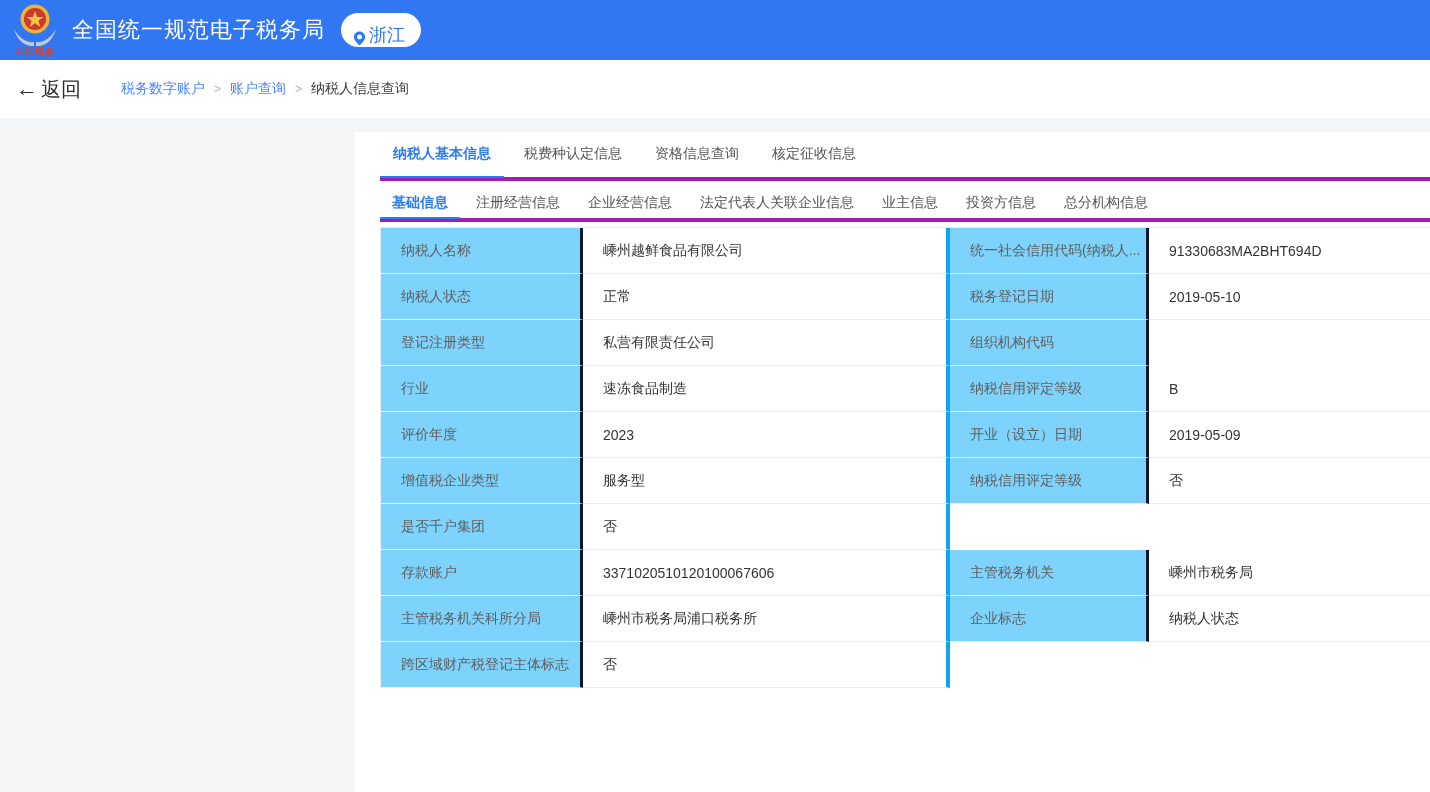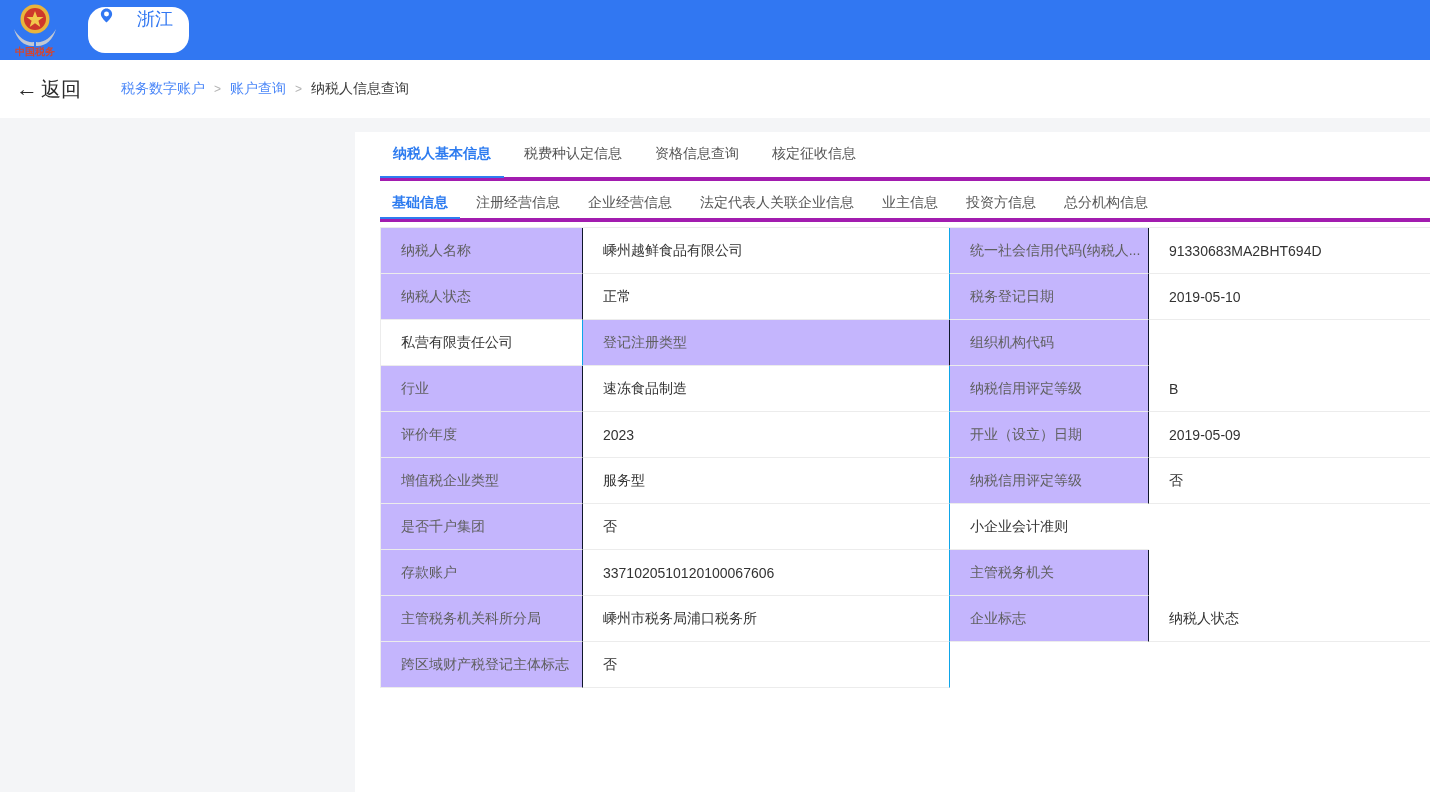--- a/index.html
+++ b/index.html
@@ -21,27 +21,27 @@
   .logo { width: 46px; height: 54px; margin-right: 14px; flex: 0 0 auto; }
   .app-title {
     color: #ffffff;
     font-size: 22px;
     font-weight: 500;
     letter-spacing: 1px;
     white-space: nowrap;
   }
   .region-badge {
     margin-left: 16px;
-    height: 46px;
+    height: 34px;
     background: #ffffff;
     border-radius: 17px;
     display: flex;
-    align-items: flex-start;
+    align-items: flex-end;
     padding: 0 16px 0 10px;
-    gap: 22px;
+    gap: 1px;
     cursor: pointer;
   }
   .region-badge .pin { width: 17px; height: 17px; display: block; }
   .region-name { color: #3177f2; font-size: 18px; }
 
   
   .crumb-bar {
     height: 58px;
     background: #ffffff;
     display: flex;
@@ -122,45 +122,46 @@
     height: 46px;
     display: flex;
     align-items: center;
     padding: 0 14px 0 20px;
     font-size: 14px;
     border-bottom: 1px solid #ececec;
     overflow: hidden;
     white-space: nowrap;
   }
   .cell.label {
-    background: #c4b5fd;
+    background: #7dd3fc;
     color: #5f5f5f;
-    border-right: 1px solid #0f172a;
+    border-right: 3px solid #0f172a;
   }
   .cell.label.rl { padding-right: 22px; }
   .cell.value { color: #333333; }
-  .cell.value.lv { border-right: 1px solid #0ea5e9; }
+  .cell.value.lv { border-right: 4px solid #0ea5e9; }
   .trow.no-right .rl,
   .trow.no-right .rv {
     background: transparent;
     border: none;
   }
 </style>
 </head>
 <body>
 
 <div class="app-header">
   <svg class="logo" viewBox="0 0 46 54">
     <circle cx="23" cy="16" r="14.5" fill="#e9b43c"></circle>
     <circle cx="23" cy="16" r="11" fill="#ce392b"></circle>
     <polygon points="23,8 25.2,14 31.5,14 26.4,17.8 28.3,24 23,20.2 17.7,24 19.6,17.8 14.5,14 20.8,14" fill="#f2c94c"></polygon>
     <path d="M2,26 C7,35 15,40 22,39 L22,43 C13,44 5,37 2,26 Z" fill="#c3c8d2"></path>
     <path d="M44,26 C39,35 31,40 24,39 L24,43 C33,44 41,37 44,26 Z" fill="#c3c8d2"></path>
     <text x="23" y="52" text-anchor="middle" font-size="10" font-weight="bold" fill="#d5452e">中国税务</text>
   </svg>
+  <div class="app-title">全国统一规范电子税务局</div>
   <div class="region-badge">
     <svg class="pin" viewBox="0 0 24 24">
       <path d="M12 2 C7.6 2 4 5.6 4 10 c0 5.4 8 12 8 12 s8 -6.6 8 -12 C20 5.6 16.4 2 12 2 Z M12 13.5 A3.5 3.5 0 1 1 12 6.5 a3.5 3.5 0 0 1 0 7 Z" fill="#3177f2"></path>
     </svg>
     <span class="region-name">浙江</span>
   </div>
 </div>
 
 <div class="crumb-bar">
   <div class="back-btn">
@@ -217,22 +218,22 @@
         </div>
 
         <div class="trow">
           <div class="cell label ll">纳税人状态</div>
           <div class="cell value lv">正常</div>
           <div class="cell label rl">税务登记日期</div>
           <div class="cell value rv">2019-05-10</div>
         </div>
 
         <div class="trow">
+          <div class="cell label ll">登记注册类型</div>
           <div class="cell value lv">私营有限责任公司</div>
-          <div class="cell label ll">登记注册类型</div>
           <div class="cell label rl">组织机构代码</div>
         </div>
 
         <div class="trow">
           <div class="cell label ll">行业</div>
           <div class="cell value lv">速冻食品制造</div>
           <div class="cell label rl">纳税信用评定等级</div>
           <div class="cell value rv">B</div>
         </div>
 
@@ -246,27 +247,27 @@
         <div class="trow">
           <div class="cell label ll">增值税企业类型</div>
           <div class="cell value lv">服务型</div>
           <div class="cell label rl">纳税信用评定等级</div>
           <div class="cell value rv">否</div>
         </div>
 
         <div class="trow">
           <div class="cell label ll">是否千户集团</div>
           <div class="cell value lv">否</div>
-          <div class="cell value rv">小企业会计准则</div>
         </div>
 
         <div class="trow">
           <div class="cell label ll">存款账户</div>
           <div class="cell value lv">3371020510120100067606</div>
           <div class="cell label rl">主管税务机关</div>
+          <div class="cell value rv">嵊州市税务局</div>
         </div>
 
         <div class="trow">
           <div class="cell label ll">主管税务机关科所分局</div>
           <div class="cell value lv">嵊州市税务局浦口税务所</div>
           <div class="cell label rl">企业标志</div>
           <div class="cell value rv">纳税人状态</div>
         </div>
 
         <div class="trow no-right">

